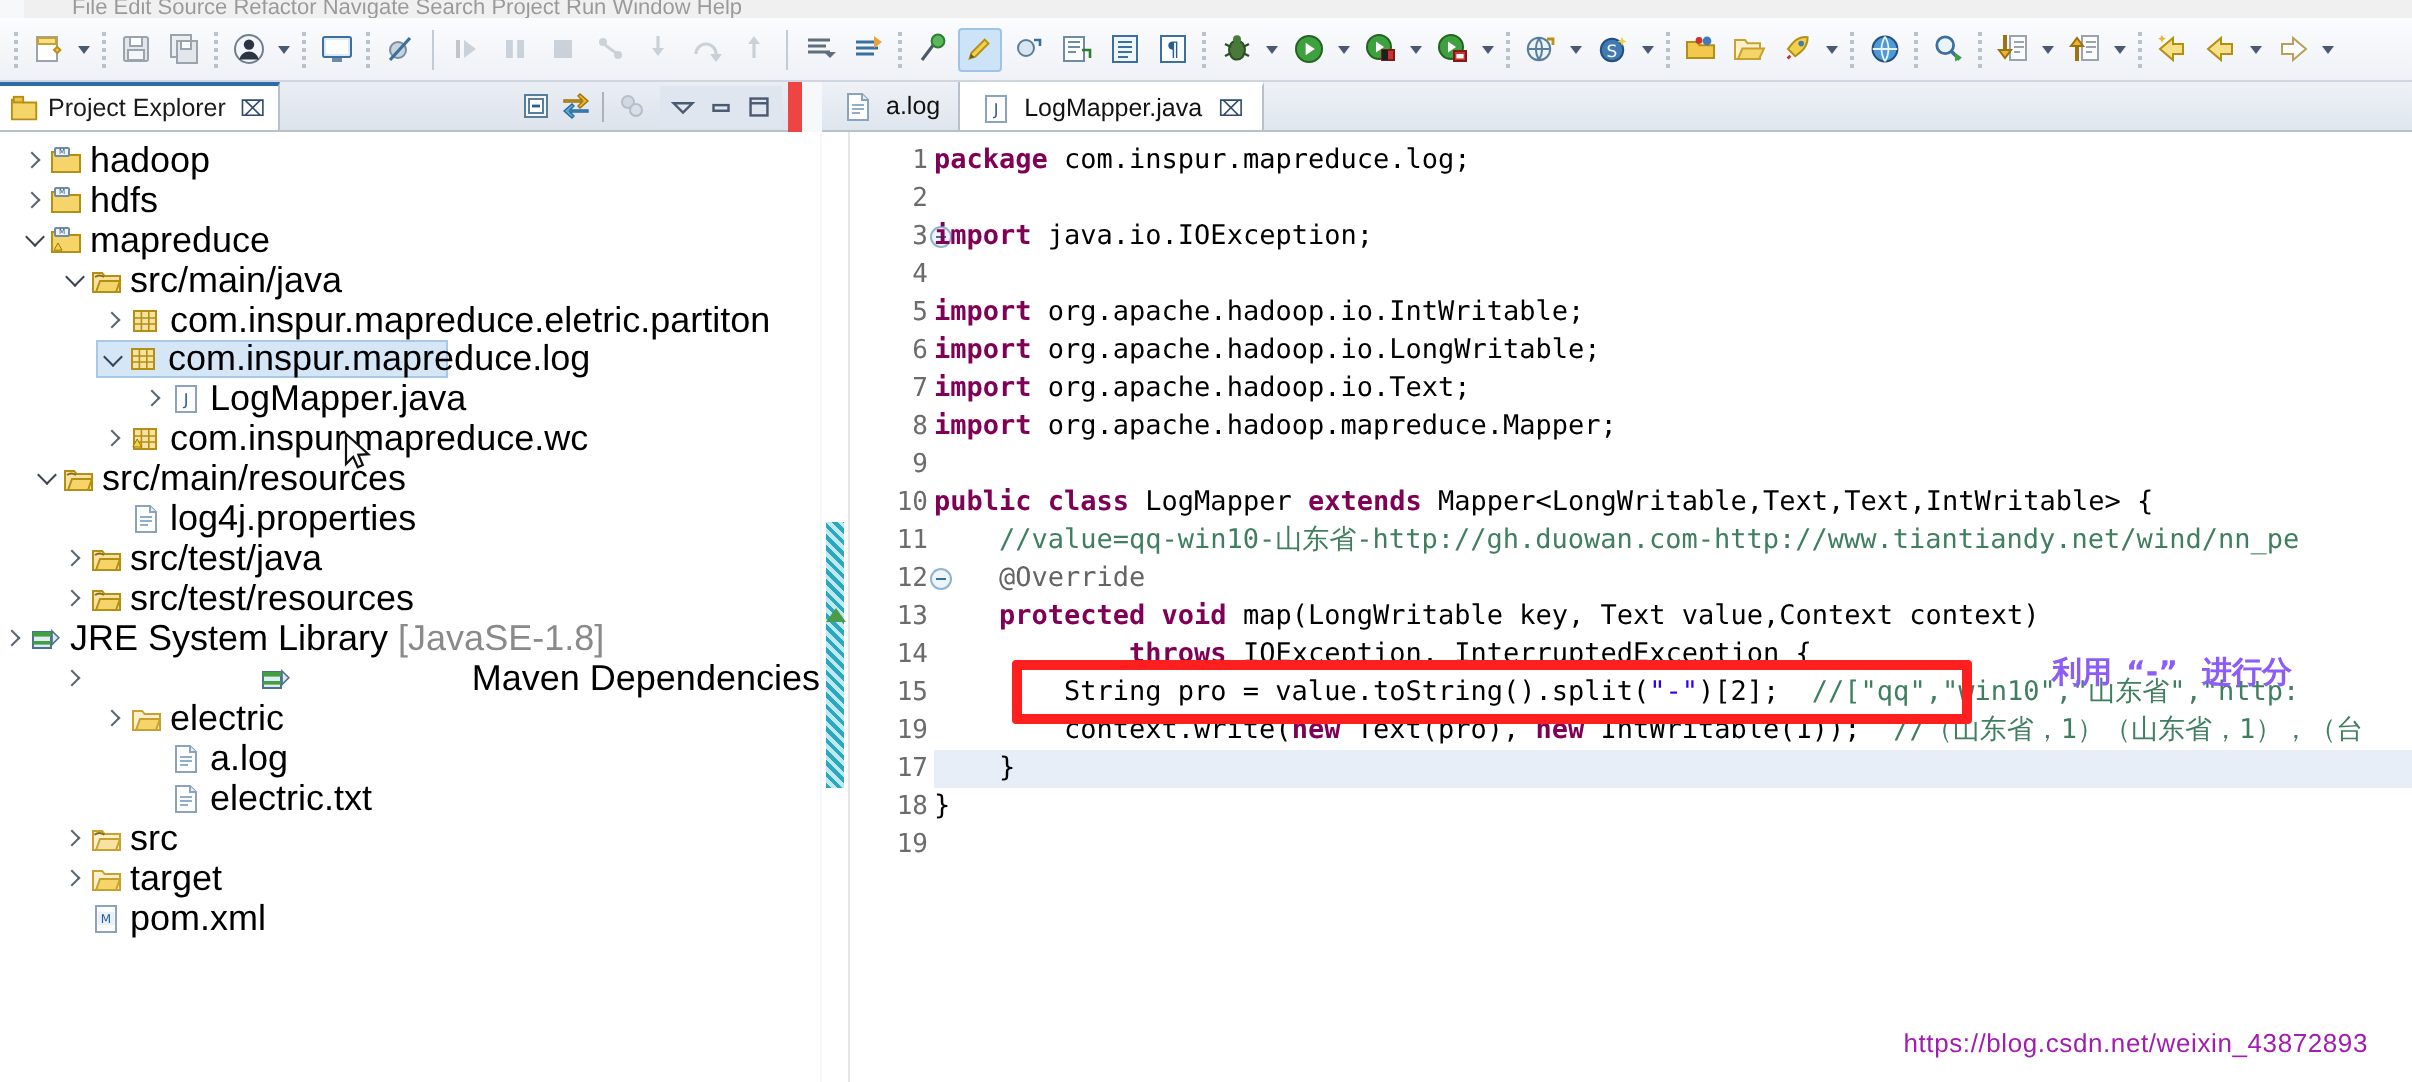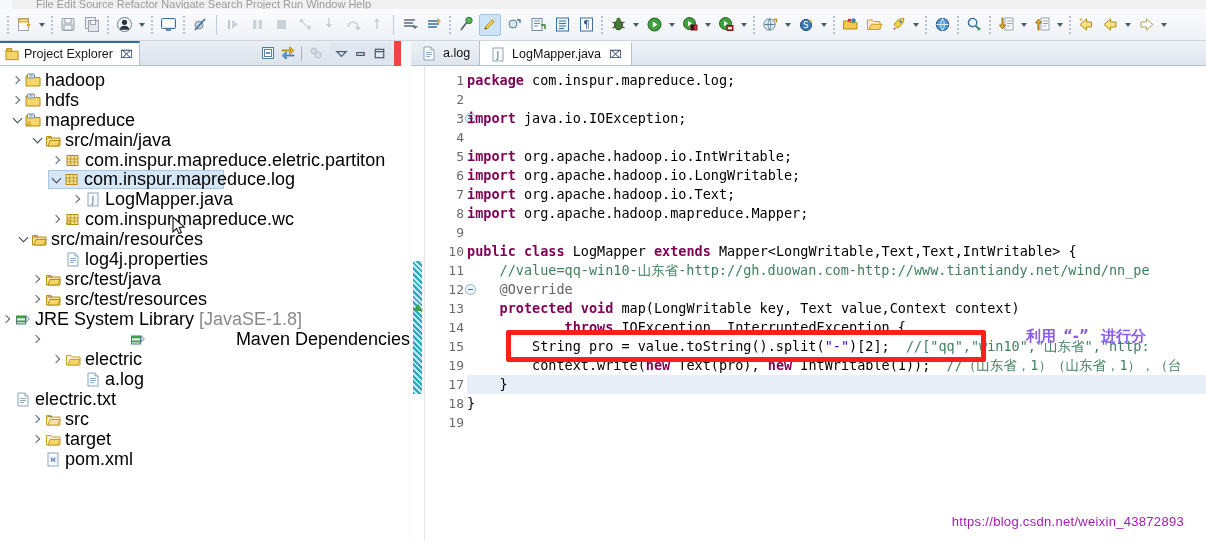--- a/index.html
+++ b/index.html
@@ -814,21 +814,21 @@
           <span class="twist "></span>
           <span class="ticon">
             <svg width="14" height="15" viewBox="0 0 14 15">
               <path d="M2 1h7l3 3v10H2z" fill="#fdfefe" stroke="#8ba3bb"></path>
               <path d="M9 1v3h3" fill="#e3ecf4" stroke="#8ba3bb"></path>
               <path d="M4 6.5h6M4 8.5h6M4 10.5h4" stroke="#6f93b6" stroke-width=".8"></path>
             </svg>
           </span>
           <span class="tlabel">a.log</span>
         </div>
-        <div class="trow" style="">
+        <div class="trow" style="padding-left: 70px;">
           <span class="twist "></span>
           <span class="ticon">
             <svg width="14" height="15" viewBox="0 0 14 15">
               <path d="M2 1h7l3 3v10H2z" fill="#fdfefe" stroke="#8ba3bb"></path>
               <path d="M9 1v3h3" fill="#e3ecf4" stroke="#8ba3bb"></path>
               <path d="M4 6.5h6M4 8.5h6M4 10.5h4" stroke="#6f93b6" stroke-width=".8"></path>
             </svg>
           </span>
           <span class="tlabel">electric.txt</span>
         </div>

